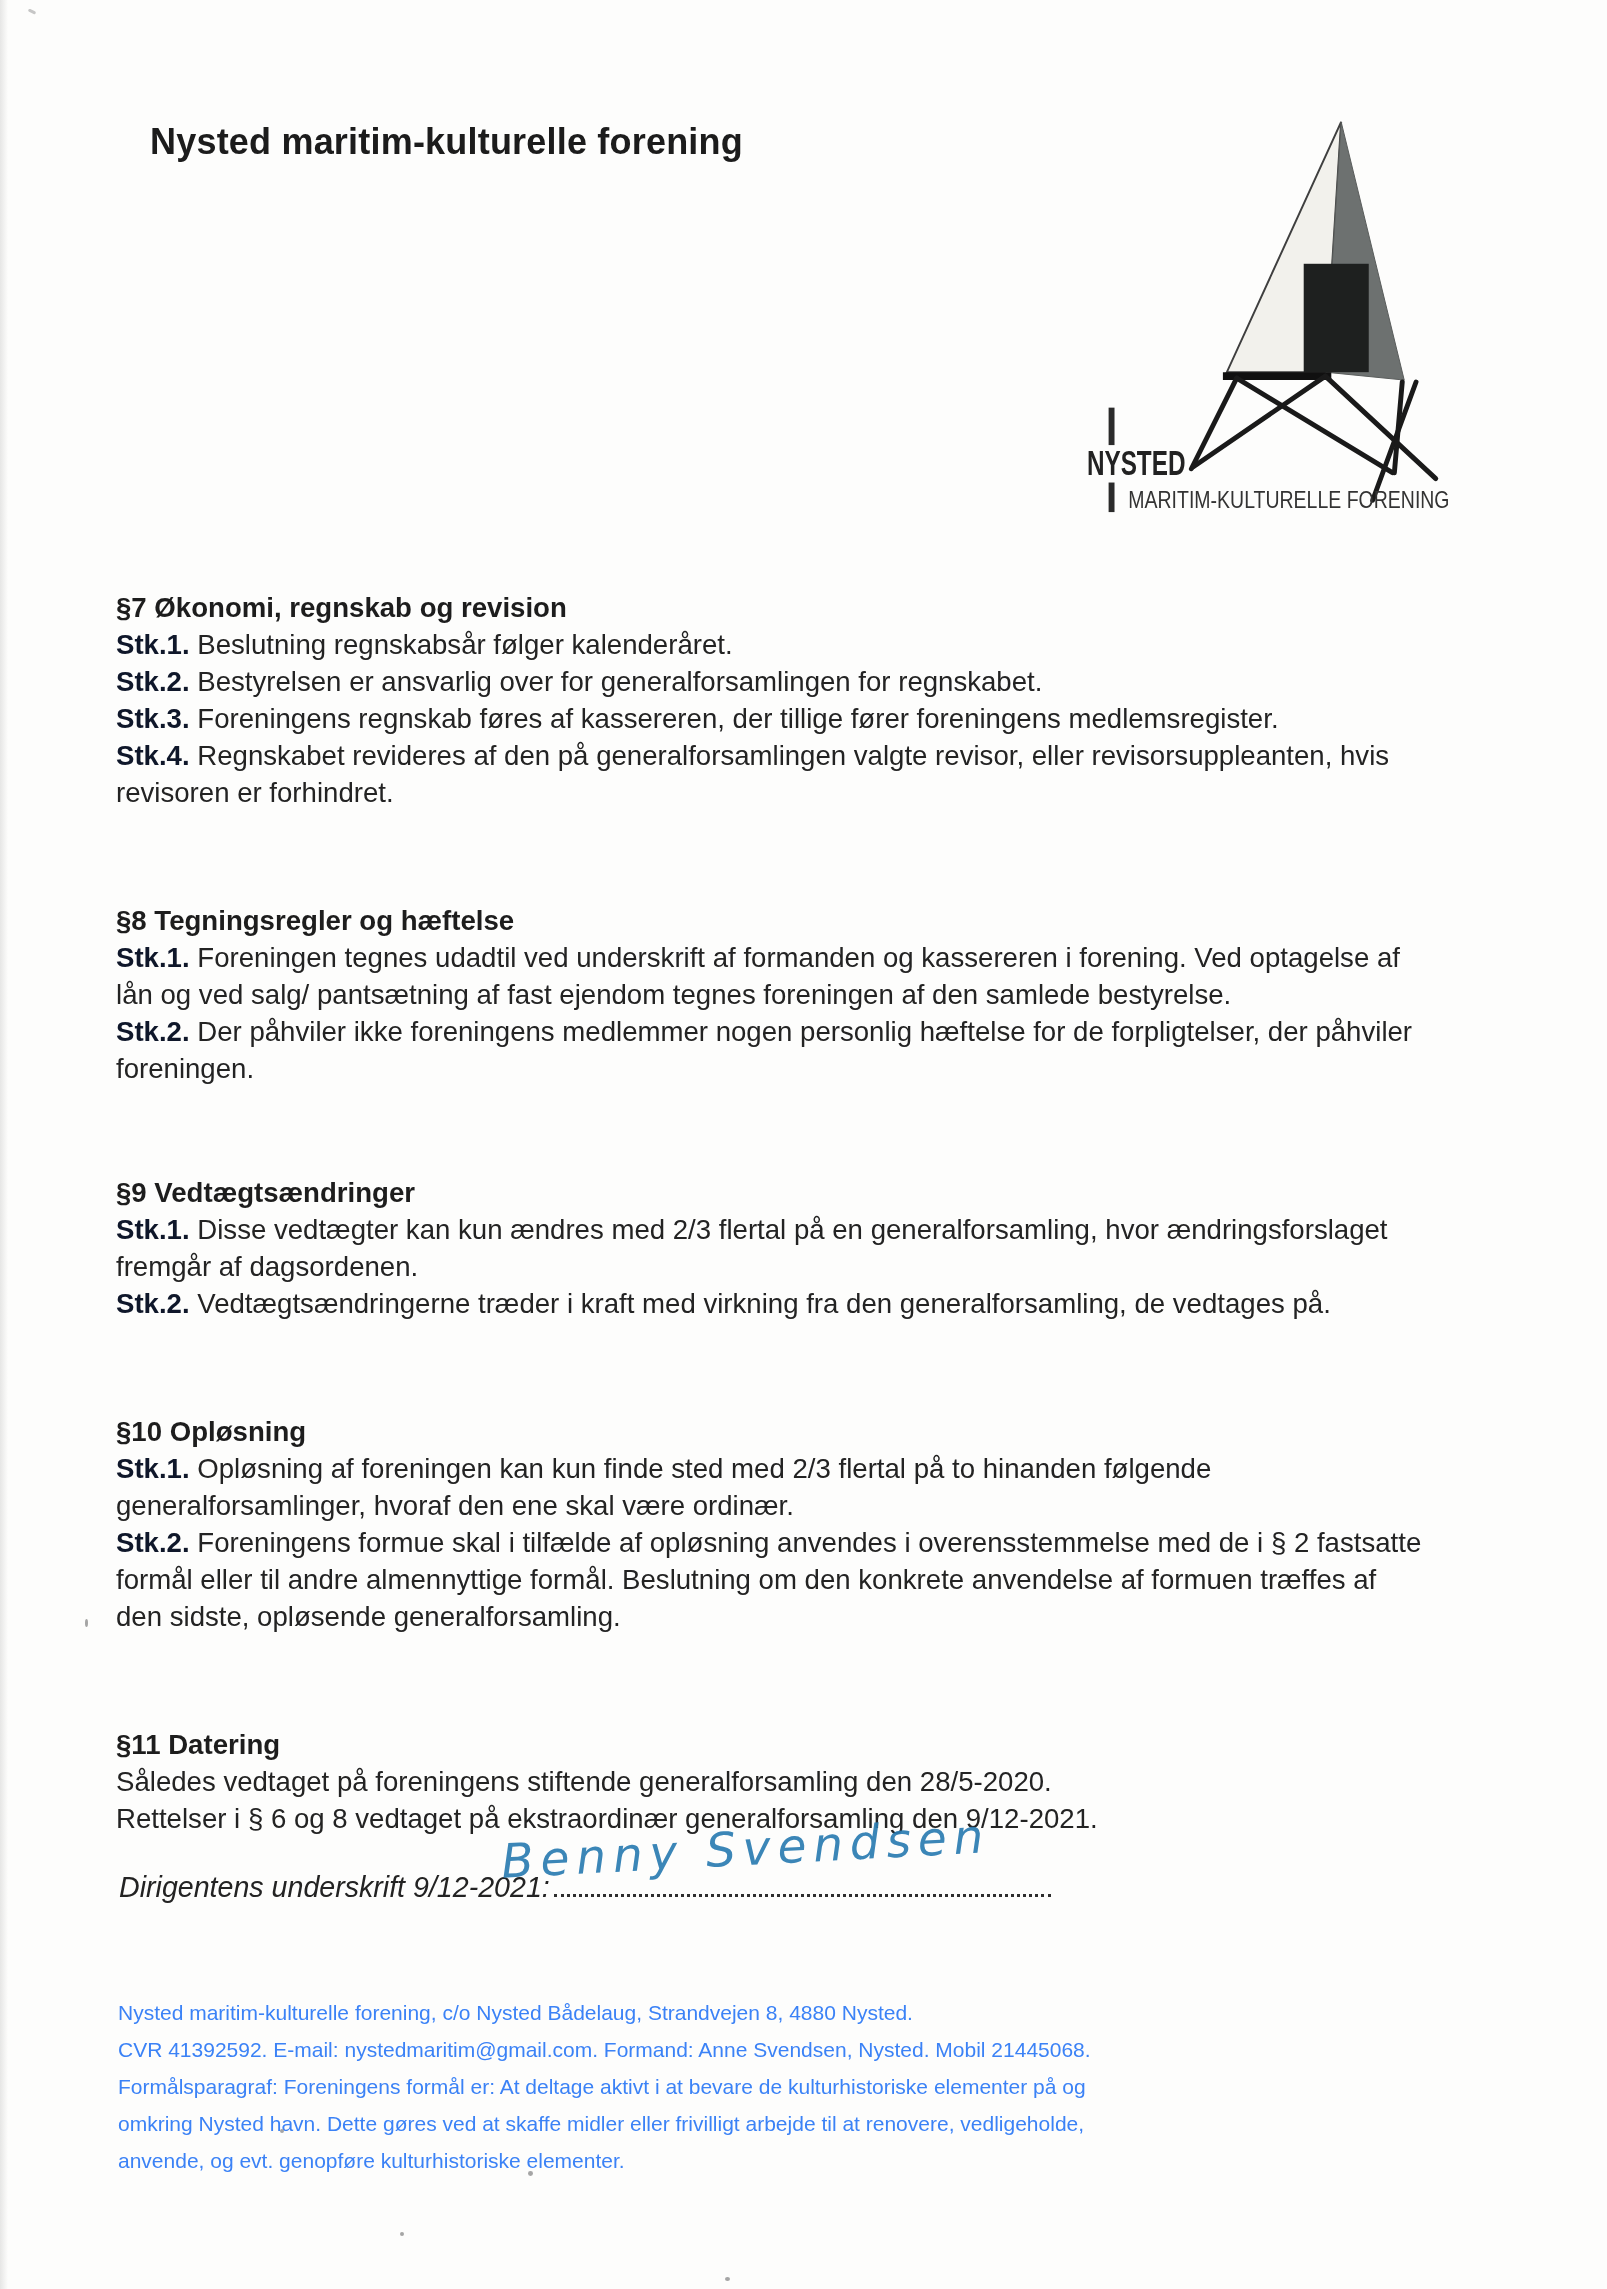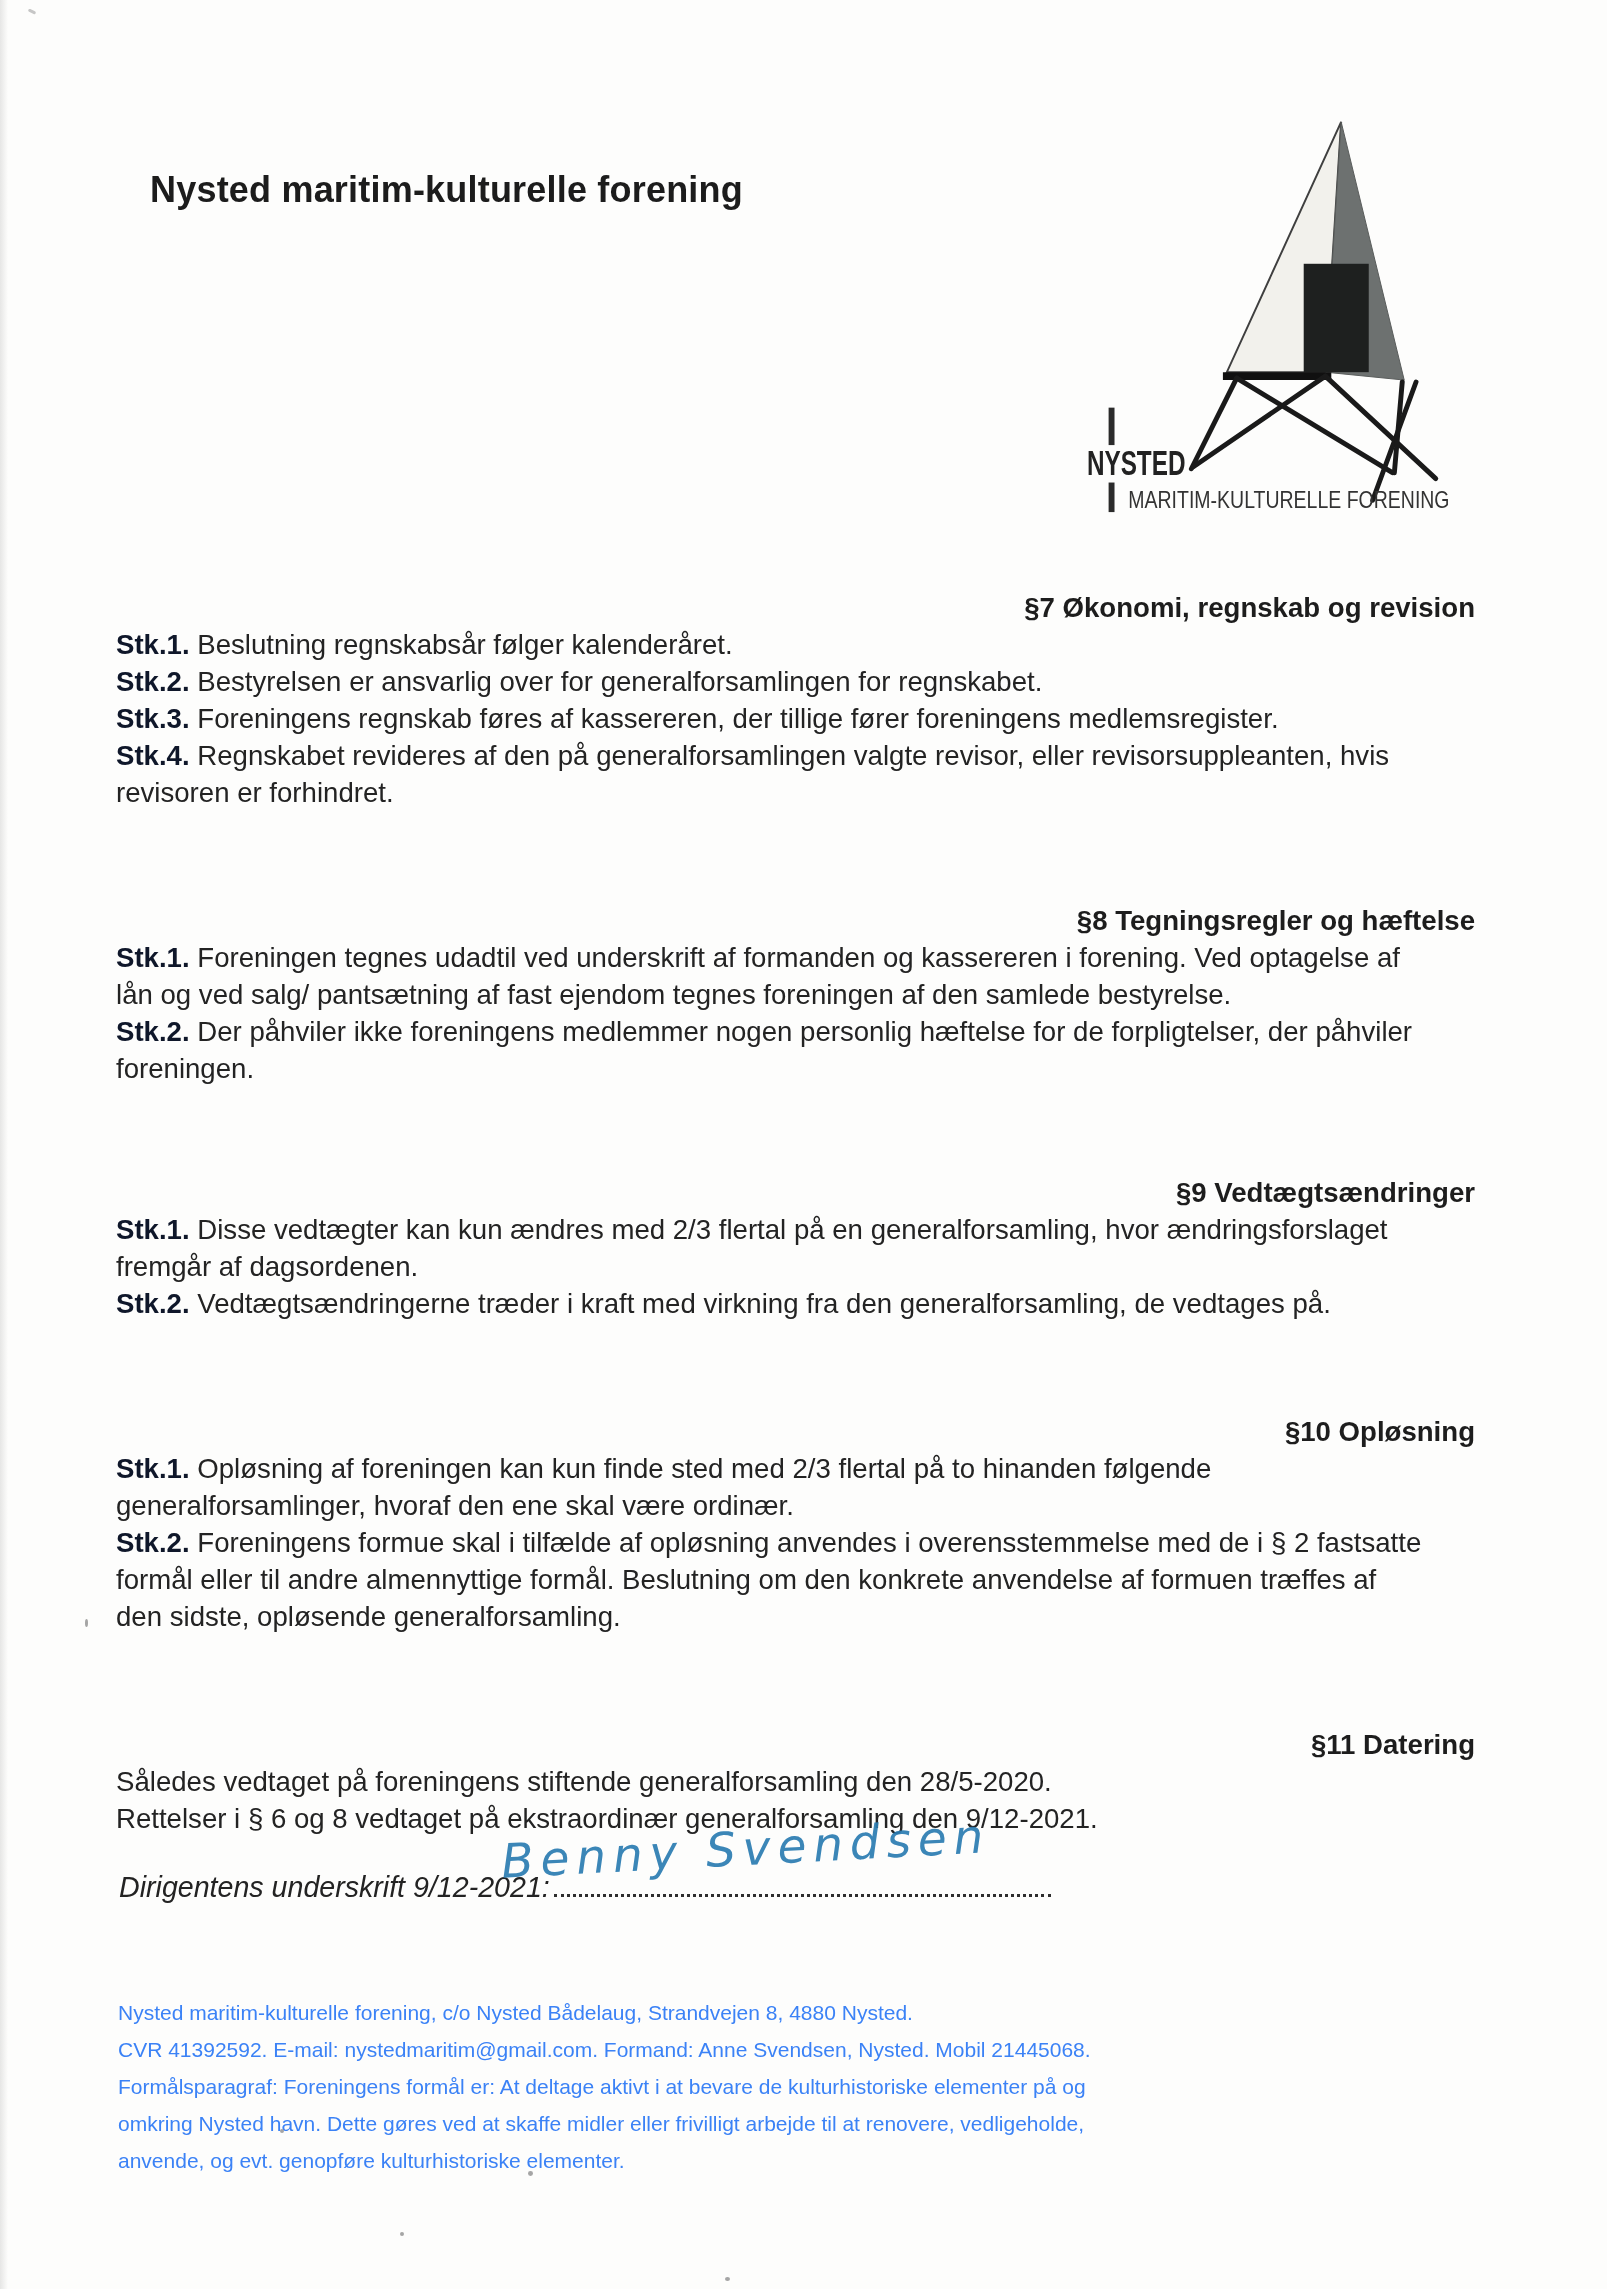--- a/index.html
+++ b/index.html
@@ -9,28 +9,27 @@
     font-family:"Liberation Sans", sans-serif; color:#222;
   }
   .edge-shade {
     position:absolute; left:0; top:0; width:7.9px; height:100%;
     background:linear-gradient(to right, rgba(110,110,110,.16), rgba(110,110,110,0));
   }
   .title {
     position:absolute; left:150px; top:116px;
     font-size:36px; font-weight:bold; line-height:52px; color:#1c1c1c;
     letter-spacing:0.2px;
-    margin-top:48px;
   }
   .logo { position:absolute; left:1077px; top:114px; }
   .sec {
     position:absolute; left:116px; width:1359px;
     font-size:27.6px; line-height:37px; color:#232323;
   }
-  .sec .h { font-weight:bold; color:#1d1d1d;text-align:right; }
+  .sec .h { font-weight:bold; color:#1d1d1d; }
   .lbl { font-weight:bold; color:#0f172a; }
   .sigrow {
     position:absolute; left:99px; top:1864px; width:1034px; height:94px;
     font-size:28.6px; line-height:39px; color:#232323;margin-left:20px;
   }
   .siglabel { font-style:italic; }
   .dots {
     display:inline-block; width:497px; height:29.6px; margin-left:3.9px;
     border-bottom:3px dotted #2e2e2e; vertical-align:baseline;
   }

